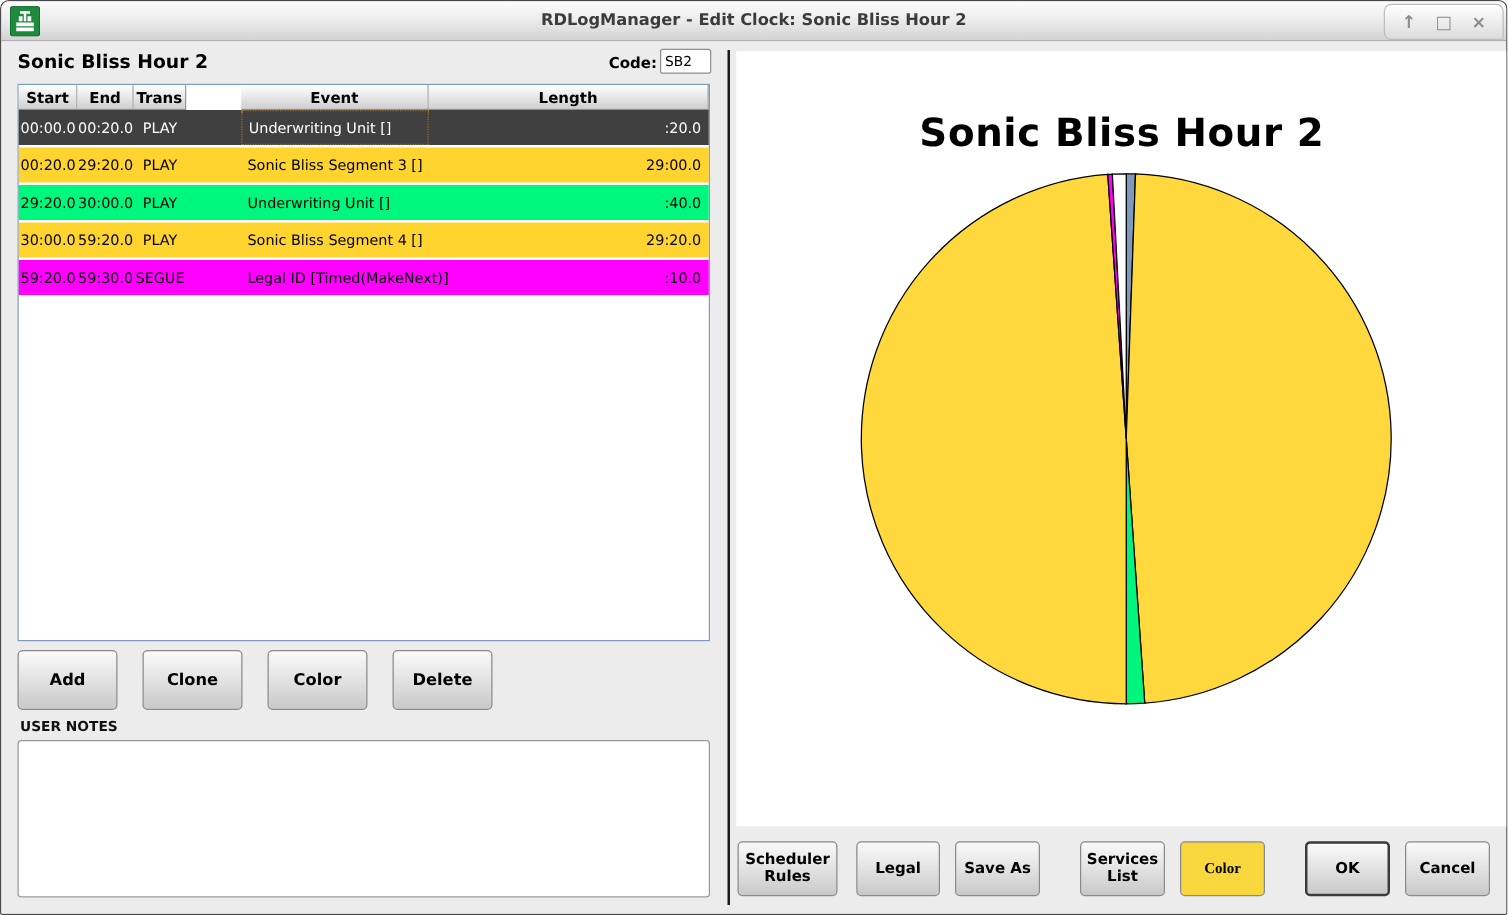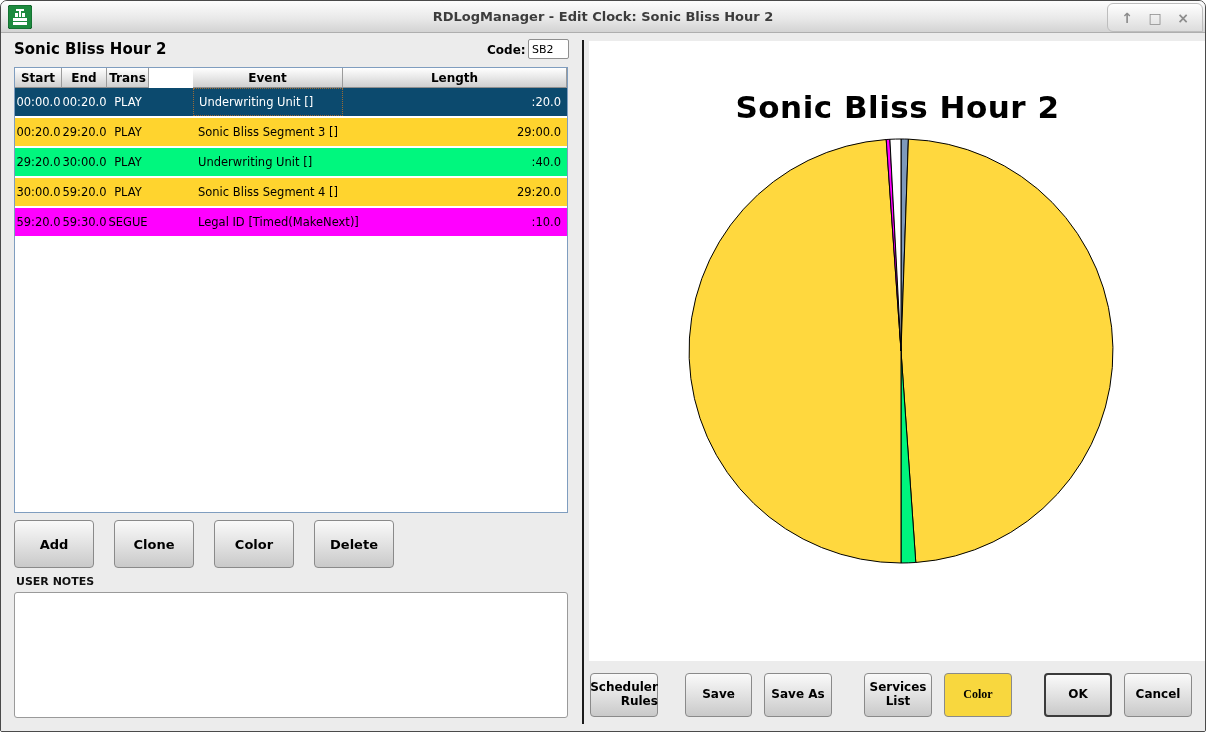--- a/index.html
+++ b/index.html
@@ -52,21 +52,21 @@
   .chart-title{position:absolute;left:0;right:0;top:48px;text-align:center;
     font-size:31px;font-weight:bold;color:#000;letter-spacing:0.5px;}
   .pie-svg{position:absolute;left:0;top:0;}
   
   .fbtn{position:absolute;top:640px;height:44px;border:1px solid #8a8a8a;border-radius:4px;
     background:linear-gradient(180deg,#fafafa,#e2e2e2 50%,#c9c9c9);font-size:12px;font-weight:bold;
     color:#000;display:flex;align-items:center;justify-content:center;text-align:center;
     white-space:pre-line;line-height:1.15;cursor:default;font-family:"DejaVu Sans",sans-serif;}
   .fbtn.flat{background:none;font-family:Liberation Serif, serif;}
   .fbtn.default{border:2px solid #3b3b3b;}
-  .f0{left:589px;width:68px;text-align:right;} .f1{left:684px;width:67px;} .f2{left:763px;width:68px;}
+  .f0{left:589px;width:80px;} .f1{left:684px;width:67px;} .f2{left:763px;width:68px;}
   .f3{left:863px;width:68px;} .f4{left:943px;width:68px;} .f5{left:1043px;width:68px;}
   .f6{left:1123px;width:68px;text-align:right;}
 </style>
 </head>
 <body>
 
 <div class="window">
 
   <div class="titlebar">
     <svg class="app-icon" viewBox="0 0 24 24">
@@ -100,21 +100,21 @@
 
     <div class="etable">
       <div class="thead">
         <span class="hc w-start">Start</span>
         <span class="hc w-end">End</span>
         <span class="hc w-trans">Trans</span>
         <span class="hc w-event">Event</span>
         <span class="hc w-length">Length</span>
       </div>
 
-      <div class="trow" style="background-color: #0c4a6e; color: rgb(255, 255, 255);">
+      <div class="trow" style="background-color: #404040; color: rgb(255, 255, 255);">
         <span class="c w-start">00:00.0</span>
         <span class="c w-end">00:20.0</span>
         <span class="c w-trans">PLAY</span>
         <span class="c w-event focused">Underwriting Unit []</span>
         <span class="c w-length">:20.0</span>
       </div>
       <div class="trow" style="background-color: rgb(255, 212, 46); color: rgb(0, 0, 0);">
         <span class="c w-start">00:20.0</span>
         <span class="c w-end">29:20.0</span>
         <span class="c w-trans">PLAY</span>
@@ -161,21 +161,21 @@
           <path d="M 312 310 L 326.79 521.48 A 212 212 0 0 1 312.00 522.00 Z" fill="#00f57d" stroke="#000000" stroke-width="1"></path>
           <path d="M 312 310 L 312.00 522.00 A 212 212 0 0 1 297.21 98.52 Z" fill="#ffd83e" stroke="#000000" stroke-width="1"></path>
           <path d="M 312 310 L 297.21 98.52 A 212 212 0 0 1 300.90 98.29 Z" fill="#ff00ff" stroke="#000000" stroke-width="1"></path>
           <path d="M 312 310 L 300.90 98.29 A 212 212 0 0 1 312.00 98.00 Z" fill="#ffffff" stroke="#000000" stroke-width="1"></path>
         </svg>
       <div class="chart-title">Sonic Bliss Hour 2</div>
     </div>
 
     <button class="fbtn f0">Scheduler
 Rules</button>
-    <button class="fbtn f1">Save</button>
+    <button class="fbtn f1">Legal</button>
     <button class="fbtn f2">Save As</button>
     <button class="fbtn f3">Services
 List</button>
     <button class="fbtn f4 flat" style="background-color: rgb(248, 215, 62);">Color</button>
     <button class="fbtn f5 default">OK</button>
     <button class="fbtn f6">Cancel</button>
 
   </div>
 </div>
 

